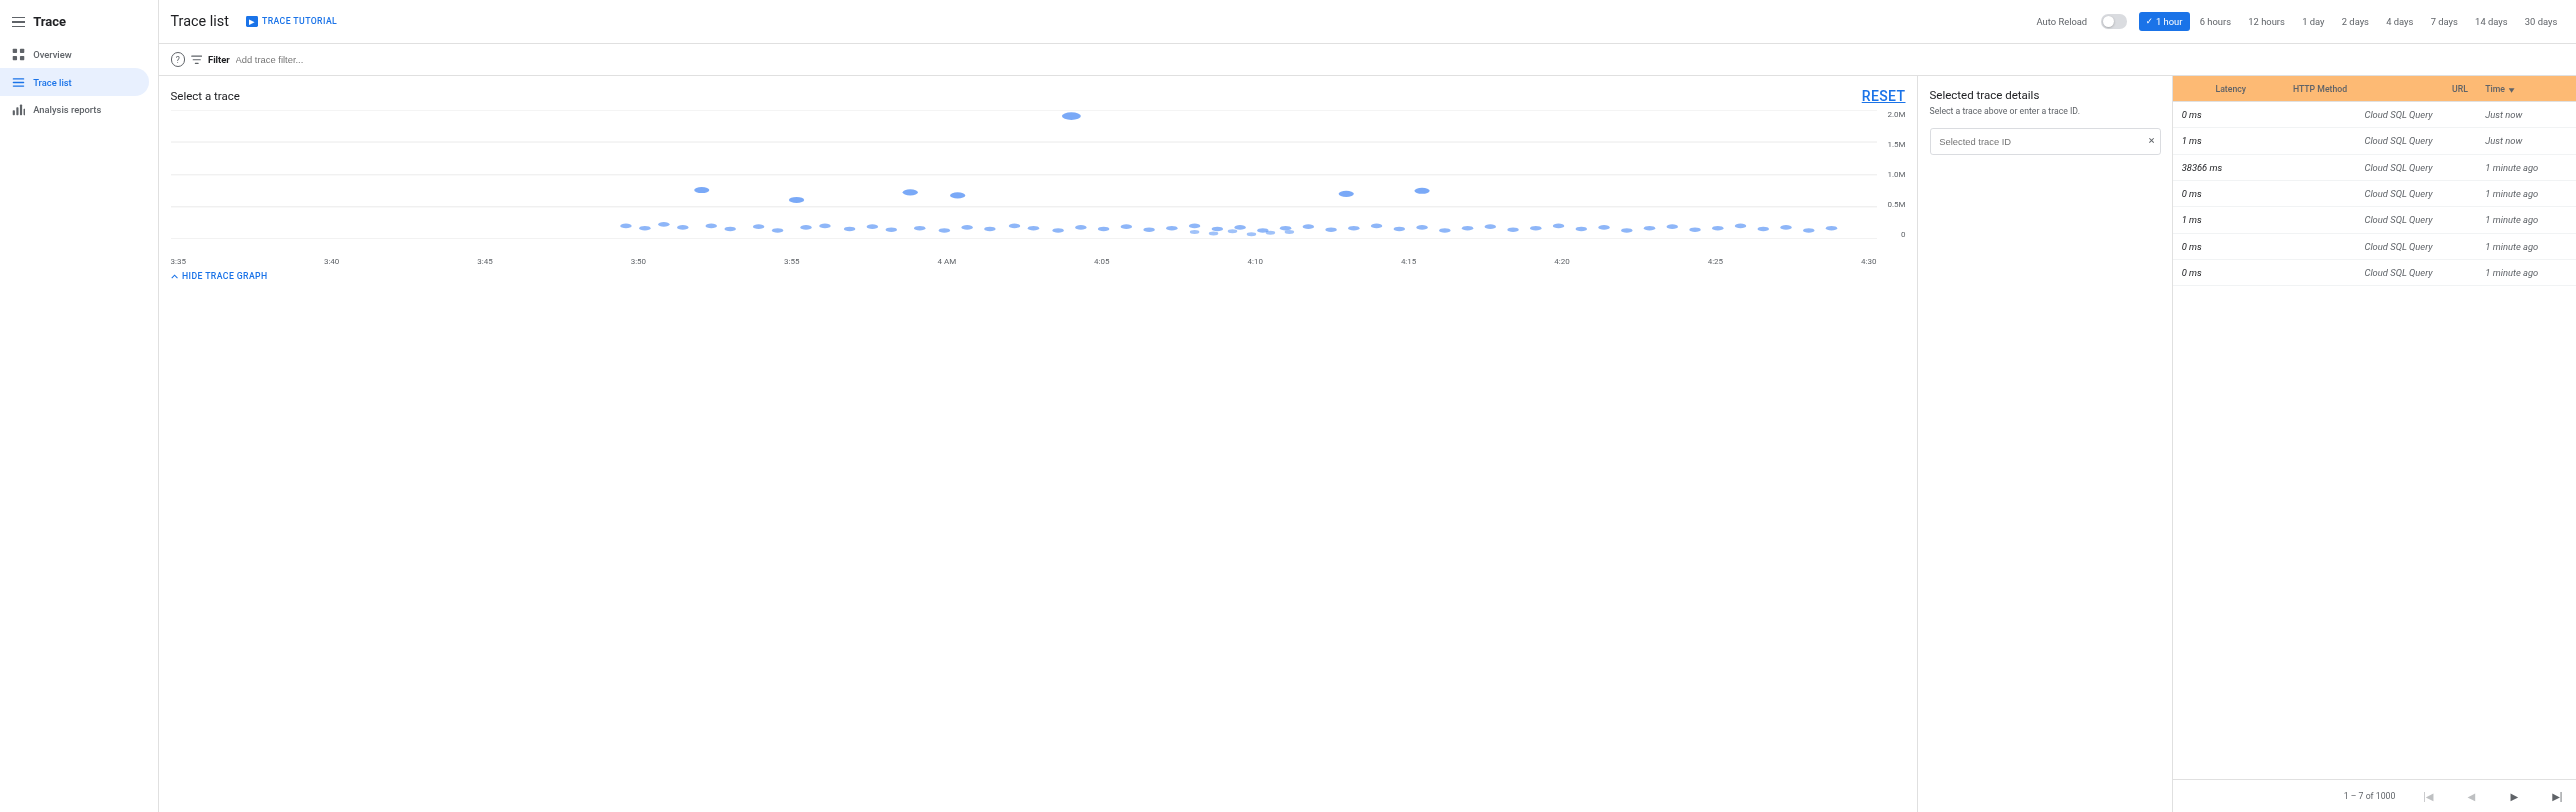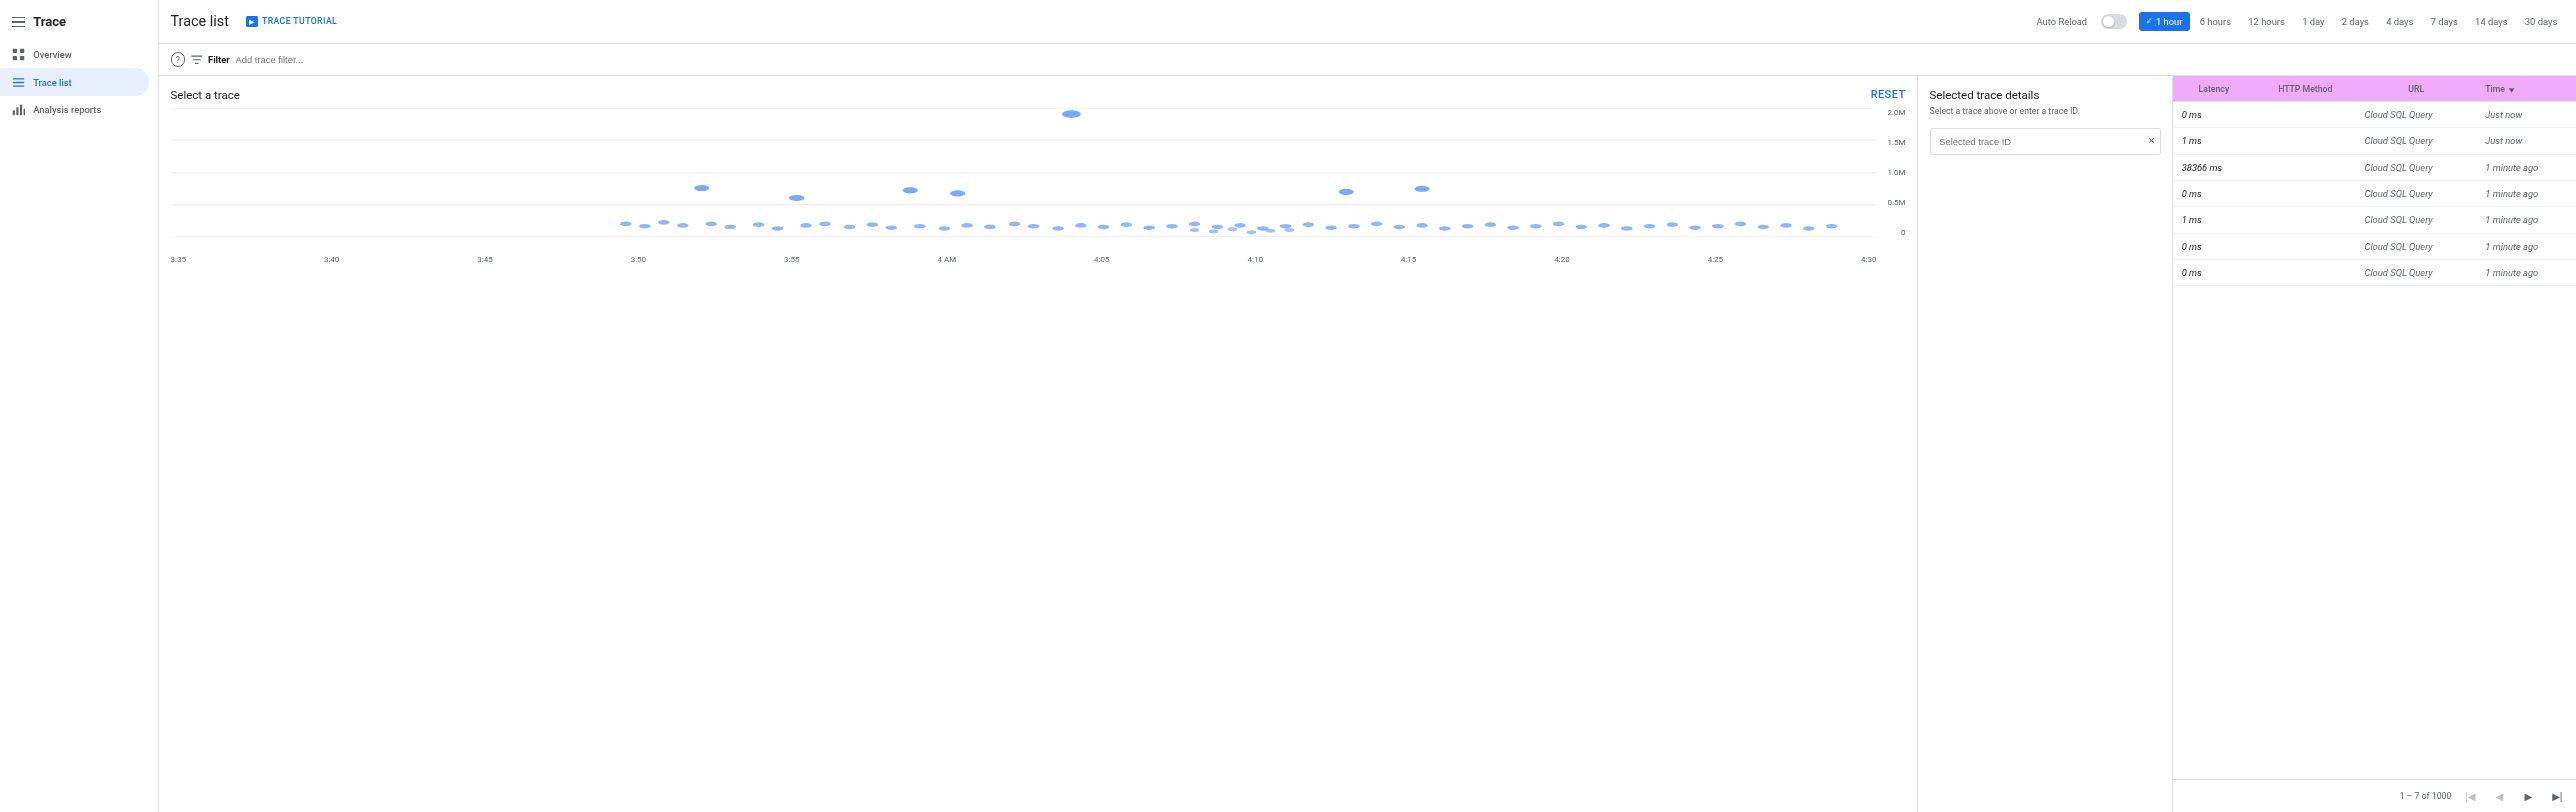--- a/index.html
+++ b/index.html
@@ -212,25 +212,26 @@
       align-items: center;
       justify-content: space-between;
       margin-bottom: 5.8px;
     }
     .chart-title {
       font-size: 11.5px;
       font-weight: 400;
       color: #202124;
     }
     .reset-btn {
-      font-size: 11px;
+      font-size: 14px;
       font-weight: 500;
       color: #1a73e8;
       cursor: pointer;
       letter-spacing: 0.4px;
+      text-decoration: underline;
     }
     .chart-wrapper {
       position: relative;
       height: 144px;
       margin-bottom: 2.9px;
     }
     .chart-y-labels {
       position: absolute;
       right: 0;
       top: 0;
@@ -322,28 +323,28 @@
     .table-container {
       flex: 1;
       overflow-y: auto;
     }
     table {
       width: 100%;
       border-collapse: collapse;
     }
     thead th {
       padding: 7.2px 8.7px;
-      text-align: center;
+      text-align: right;
       font-size: 8.7px;
       font-weight: 500;
       color: #5f6368;
       border-bottom: 0.7px solid #e0e0e0;
       position: sticky;
       top: 0;
-      background: #f0abfc;
+      background: #fdba74;
     }
     .th-sort {
       display: flex;
       align-items: center;
       gap: 2.9px;
     }
     tbody tr {
       border-bottom: 0.7px solid #f1f3f4;
     }
     tbody td {
@@ -356,21 +357,21 @@
     .td-url { color: #5f6368; font-size: 9.4px; }
     .td-time { color: #5f6368; font-size: 9.4px; }
 
     
     .pagination {
       display: flex;
       align-items: center;
       justify-content: flex-end;
       padding: 5.8px 8.7px;
       border-top: 0.7px solid #e0e0e0;
-      gap: 9px;
+      gap: 23px;
       font-size: 8.7px;
       color: #5f6368;
     }
     .page-info { font-size: 8.7px; color: #5f6368; }
     .page-btn {
       width: 20px;
       height: 20px;
       display: flex;
       align-items: center;
       justify-content: center;
@@ -587,20 +588,26 @@
           <span>3:55</span>
           <span>4 AM</span>
           <span>4:05</span>
           <span>4:10</span>
           <span>4:15</span>
           <span>4:20</span>
           <span>4:25</span>
           <span>4:30</span>
         </div>
 
+        <div class="hide-graph-btn">
+          <svg width="7.2" height="7.2" viewBox="0 0 10 10">
+            <path d="M1 7 L5 3 L9 7" stroke="#1a73e8" stroke-width="1.5" fill="none"></path>
+          </svg>
+          <span>HIDE TRACE GRAPH</span>
+        </div>
       </div>
 
       <div class="trace-details">
         <div class="trace-details-title">Selected trace details</div>
         <div class="trace-details-subtitle">Select a trace above or enter a trace ID.</div>
         <div class="trace-id-input-wrapper">
           <input class="trace-id-input" placeholder="Selected trace ID" style="">
           <span class="trace-id-clear">×</span>
         </div>
       </div>

